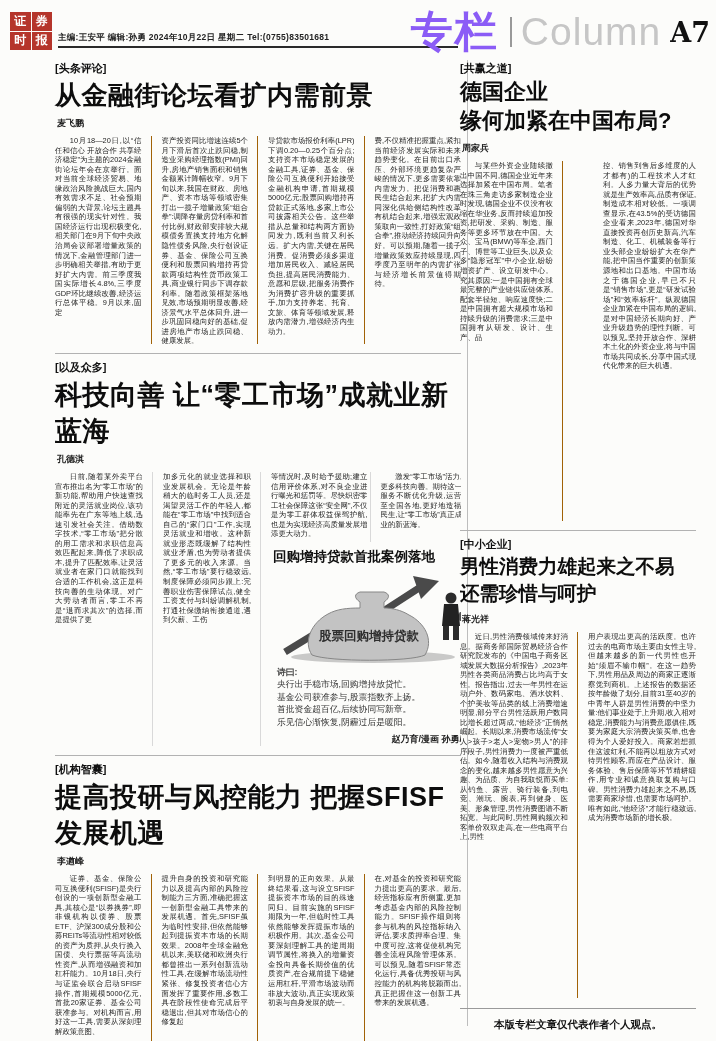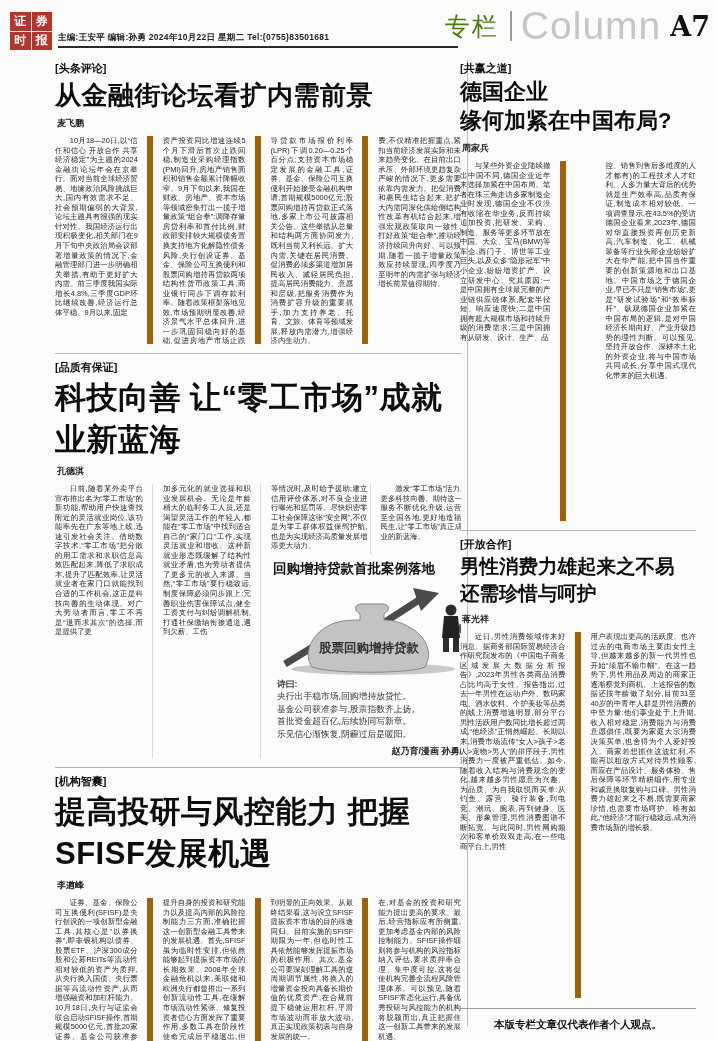--- a/index.html
+++ b/index.html
@@ -6,38 +6,38 @@
   .page{position:relative;width:716px;height:1041px;margin:0 auto;background:#fcfcfa;color:#1a1a1a;
         font-family:"Liberation Sans",sans-serif;overflow:hidden;}
   
   .logo{position:absolute;left:10px;top:12px;width:42px;height:38px;display:grid;
         grid-template-columns:1fr 1fr;grid-template-rows:1fr 1fr;gap:1px;}
   .logo span{background:#b5352b;color:#fff;display:flex;align-items:center;justify-content:center;
         font-size:12px;font-family:"DejaVu Serif",serif;font-weight:700;}
   .head-info{position:absolute;left:58px;top:32px;font-size:8.5px;font-weight:700;color:#222;letter-spacing:.3px;}
   .head-rule{position:absolute;left:58px;top:46px;width:400px;height:2px;background:#2a2a2a;}
   .head-right{position:absolute;right:6px;top:4px;display:flex;align-items:center;}
-  .sec-cn{font-size:25px;font-weight:400;color:#4d7c0f;letter-spacing:2px;}
+  .sec-cn{font-size:42px;font-weight:700;color:#8b5cf6;letter-spacing:2px;}
   .sec-bar{width:2px;height:30px;background:#999;margin:0 9px 0 11px;}
   .sec-en{font-size:39px;color:#c6c6c6;letter-spacing:1px;}
   .page-no{font-size:27px;font-weight:700;font-family:"DejaVu Serif",serif;color:#111;margin-left:9px;}
   
   .vdivider{position:absolute;left:467px;top:60px;width:1px;height:966px;background:#bdbdbd;}
   .left-col{position:absolute;left:55px;top:58px;width:406px;}
   .right-col{position:absolute;left:460px;top:58px;width:236px;}
   
   .tag{font-size:11px;font-weight:700;color:#111;margin:3px 0 2px;}
   .hl1{font-size:26px;font-weight:700;letter-spacing:.5px;margin:2px 0 4px;color:#0d0d0d;}
-  .hl2{font-size:31px;font-weight:700;letter-spacing:.5px;margin:2px 0 4px;color:#0d0d0d;}
+  .hl2{font-size:27px;font-weight:700;letter-spacing:.5px;margin:2px 0 4px;color:#0d0d0d;}
   .hlr{font-size:22px;line-height:27px;font-weight:700;color:#0d0d0d;margin:2px 0 2px;}
   .hlr4{font-size:19.5px;line-height:25px;font-weight:700;color:#0d0d0d;margin:2px 0 2px;}
   .byline{font-size:9px;font-weight:700;color:#222;margin:3px 0 6px 2px;}
   .cols{display:flex;gap:10px;overflow:hidden;}
   .cols .c{flex:1;font-size:7.4px;line-height:9.55px;text-align:justify;color:#242424;}
-  .cols .c:not(:last-child){border-right:6px solid #a16207;padding-right:9px;}
+  .cols .c:not(:last-child){border-right:1px solid #a16207;padding-right:9px;}
   .ind{text-indent:2em;}
   .hrline{height:1px;background:#b2b2b2;margin:9px 0 6px;}
   
   .a3body{display:flex;gap:10px;height:274px;overflow:hidden;}
   .a3body .cfix{flex:0 0 88px;font-size:7.4px;line-height:9.55px;text-align:justify;color:#242424;
         border-right:1px solid #d9d9d9;padding-right:9px;}
   .a3right{flex:1;display:flex;flex-direction:column;}
   .shortcols{display:flex;gap:10px;height:78px;overflow:hidden;}
   .shortcols .c{flex:1;font-size:7.4px;line-height:9.55px;text-align:justify;color:#242424;}
   .shortcols .c:not(:last-child){border-right:1px solid #d9d9d9;padding-right:2px;}
@@ -88,21 +88,21 @@
         <div class="c ind">10月18—20日,以“信任和信心 开放合作 共享经济稳定”为主题的2024金融街论坛年会在京举行。面对当前全球经济贸易、地缘政治风险挑战巨大,国内有效需求不足、社会预期偏弱的大背景,论坛主题具有很强的现实针对性。我国经济运行出现积极变化,相关部门在9月下旬中央政治局会议部署增量政策的情况下,金融管理部门进一步明确相关举措,有助于更好扩大内需。前三季度我国实际增长4.8%,三季度GDP环比继续改善,经济运行总体平稳。9月以来,固定</div>
         <div class="c">资产投资同比增速连续5个月下滑后首次止跌回稳,制造业采购经理指数(PMI)回升,房地产销售面积和销售金额累计降幅收窄。9月下旬以来,我国在财政、房地产、资本市场等领域密集打出一揽子增量政策“组合拳”:调降存量房贷利率和首付比例,财政部安排较大规模债务置换支持地方化解隐性债务风险,央行创设证券、基金、保险公司互换便利和股票回购增持再贷款两项结构性货币政策工具,商业银行同步下调存款利率。随着政策框架落地见效,市场预期明显改善,经济景气水平总体回升,进一步巩固回稳向好的基础,促进房地产市场止跌回稳、健康发展。</div>
         <div class="c">导贷款市场报价利率(LPR)下调0.20—0.25个百分点;支持资本市场稳定发展的金融工具,证券、基金、保险公司互换便利开始接受金融机构申请,首期规模5000亿元;股票回购增持再贷款正式落地,多家上市公司披露相关公告。这些举措从总量和结构两方面协同发力,既利当前又利长远。扩大内需,关键在居民消费。促消费必须多渠道增加居民收入、减轻居民负担,提高居民消费能力、意愿和层级,把服务消费作为消费扩容升级的重要抓手,加力支持养老、托育、文旅、体育等领域发展,释放内需潜力,增强经济内生动力。</div>
         <div class="c">费,不仅精准把握重点,紧扣当前经济发展实际和未来趋势变化。在目前出口承压、外部环境更趋复杂严峻的情况下,更多需要依靠内需发力。把促消费和惠民生结合起来,把扩大内需同深化供给侧结构性改革有机结合起来,增强宏观政策取向一致性,打好政策“组合拳”,推动经济持续回升向好。可以预期,随着一揽子增量政策效应持续显现,四季度乃至明年的内需扩张与经济增长前景值得期待。</div>
       </div>
     </div>
 
     <div class="hrline"></div>
 
     <div>
-      <div class="tag">[品质有保证]</div>
+      <div class="tag">[以及众多]</div>
       <div class="hl2">科技向善 让“零工市场”成就业新蓝海</div>
       <div class="byline">孔德淇</div>
       <div class="a3body">
         <div class="cfix ind">日前,随着某外卖平台宣布推出名为“零工市场”的新功能,帮助用户快速查找附近的灵活就业岗位,该功能率先在广东等地上线,迅速引发社会关注。借助数字技术,“零工市场”把分散的用工需求和求职信息高效匹配起来,降低了求职成本,提升了匹配效率,让灵活就业者在家门口就能找到合适的工作机会,这正是科技向善的生动体现。对广大劳动者而言,零工不再是“退而求其次”的选择,而是提供了更</div>
         <div class="cfix">加多元化的就业选择和职业发展机会。无论是年龄稍大的临时务工人员,还是渴望灵活工作的年轻人,都能在“零工市场”中找到适合自己的“家门口”工作,实现灵活就业和增收。这种新就业形态既缓解了结构性就业矛盾,也为劳动者提供了更多元的收入来源。当然,“零工市场”要行稳致远,制度保障必须同步跟上:完善职业伤害保障试点,健全工资支付与纠纷调解机制,打通社保缴纳衔接通道,遇到欠薪、工伤</div>
         <div class="a3right">
           <div class="shortcols">
             <div class="c">等情况时,及时给予援助;建立信用评价体系,对不良企业进行曝光和惩罚等。尽快织密零工社会保障这张“安全网”,不仅是为零工群体权益保驾护航,也是为实现经济高质量发展增添更大动力。</div>
             <div class="c ind">激发“零工市场”活力,需要更多科技向善。期待这一创新服务不断优化升级,运营延伸至全国各地,更好地造福社会民生,让“零工市场”真正成为就业的新蓝海。</div>
           </div>
@@ -158,21 +158,21 @@
       <div class="byline" style="margin-top:8px;">周家兵</div>
       <div class="cols b2">
         <div class="c ind">与某些外资企业陆续撤出中国不同,德国企业近年来选择加紧在中国布局。笔者在珠三角走访多家制造企业时发现,德国企业不仅没有收缩在华业务,反而持续追加投资,把研发、采购、制造、服务等更多环节放在中国。大众、宝马(BMW)等车企,西门子、博世等工业巨头,以及众多“隐形冠军”中小企业,纷纷增资扩产、设立研发中心。究其原因:一是中国拥有全球最完整的产业链供应链体系,配套半径短、响应速度快;二是中国拥有超大规模市场和持续升级的消费需求;三是中国拥有从研发、设计、生产、品</div>
         <div class="c">控、销售到售后多维度的人才都有)的工程技术人才红利。人多力量大背后的优势就是生产效率高,品质有保证,制造成本相对较低。一项调查显示,在43.5%的受访德国企业看来,2023年,德国对华直接投资再创历史新高,汽车制造、化工、机械装备等行业头部企业纷纷扩大在华产能,把中国当作重要的创新策源地和出口基地。中国市场之于德国企业,早已不只是“销售市场”,更是“研发试验场”和“效率标杆”。纵观德国企业加紧在中国布局的逻辑,是对中国经济长期向好、产业升级趋势的理性判断。可以预见,坚持开放合作、深耕本土化的外资企业,将与中国市场共同成长,分享中国式现代化带来的巨大机遇。</div>
       </div>
     </div>
 
     <div class="hrline"></div>
 
     <div>
-      <div class="tag">[开放合作]</div>
+      <div class="tag">[中小企业]</div>
       <div class="hlr4">男性消费力雄起来之不易</div>
       <div class="hlr4">还需珍惜与呵护</div>
       <div class="byline" style="margin-top:7px;">蒋光祥</div>
       <div class="cols b4">
         <div class="c ind">近日,男性消费领域传来好消息。据商务部国际贸易经济合作研究院发布的《中国电子商务区域发展大数据分析报告》,2023年男性各类商品消费占比均高于女性。报告指出,过去一年男性在运动户外、数码家电、酒水饮料、个护美妆等品类的线上消费增速明显,部分平台男性活跃用户数同比增长超过两成,“他经济”正悄然崛起。长期以来,消费市场流传“女人&gt;孩子&gt;老人&gt;宠物&gt;男人”的排序段子,男性消费力一度被严重低估。如今,随着收入结构与消费观念的变化,越来越多男性愿意为兴趣、为品质、为自我取悦而买单:从钓鱼、露营、骑行装备,到电竞、潮玩、腕表,再到健身、医美、形象管理,男性消费图谱不断拓宽。与此同时,男性网购频次和客单价双双走高,在一些电商平台上,男性</div>
         <div class="c">用户表现出更高的活跃度。也许过去的电商市场主要由女性主导,但越来越多的新一代男性也开始“须眉不输巾帼”。在这一趋势下,男性用品及周边的商家正逐渐察觉到商机。上述报告的数据还按年龄做了划分,目前31至40岁的中青年人群是男性消费的中坚力量:他们事业处于上升期,收入相对稳定,消费能力与消费意愿俱佳,既要为家庭大宗消费决策买单,也舍得为个人爱好投入。商家若想抓住这波红利,不能再以粗放方式对待男性顾客,而应在产品设计、服务体验、售后保障等环节精耕细作,用专业和诚意换取复购与口碑。男性消费力雄起来之不易,既需要商家珍惜,也需要市场呵护。唯有如此,“他经济”才能行稳致远,成为消费市场新的增长极。</div>
       </div>
     </div>
 
     <div class="note">本版专栏文章仅代表作者个人观点。</div>

